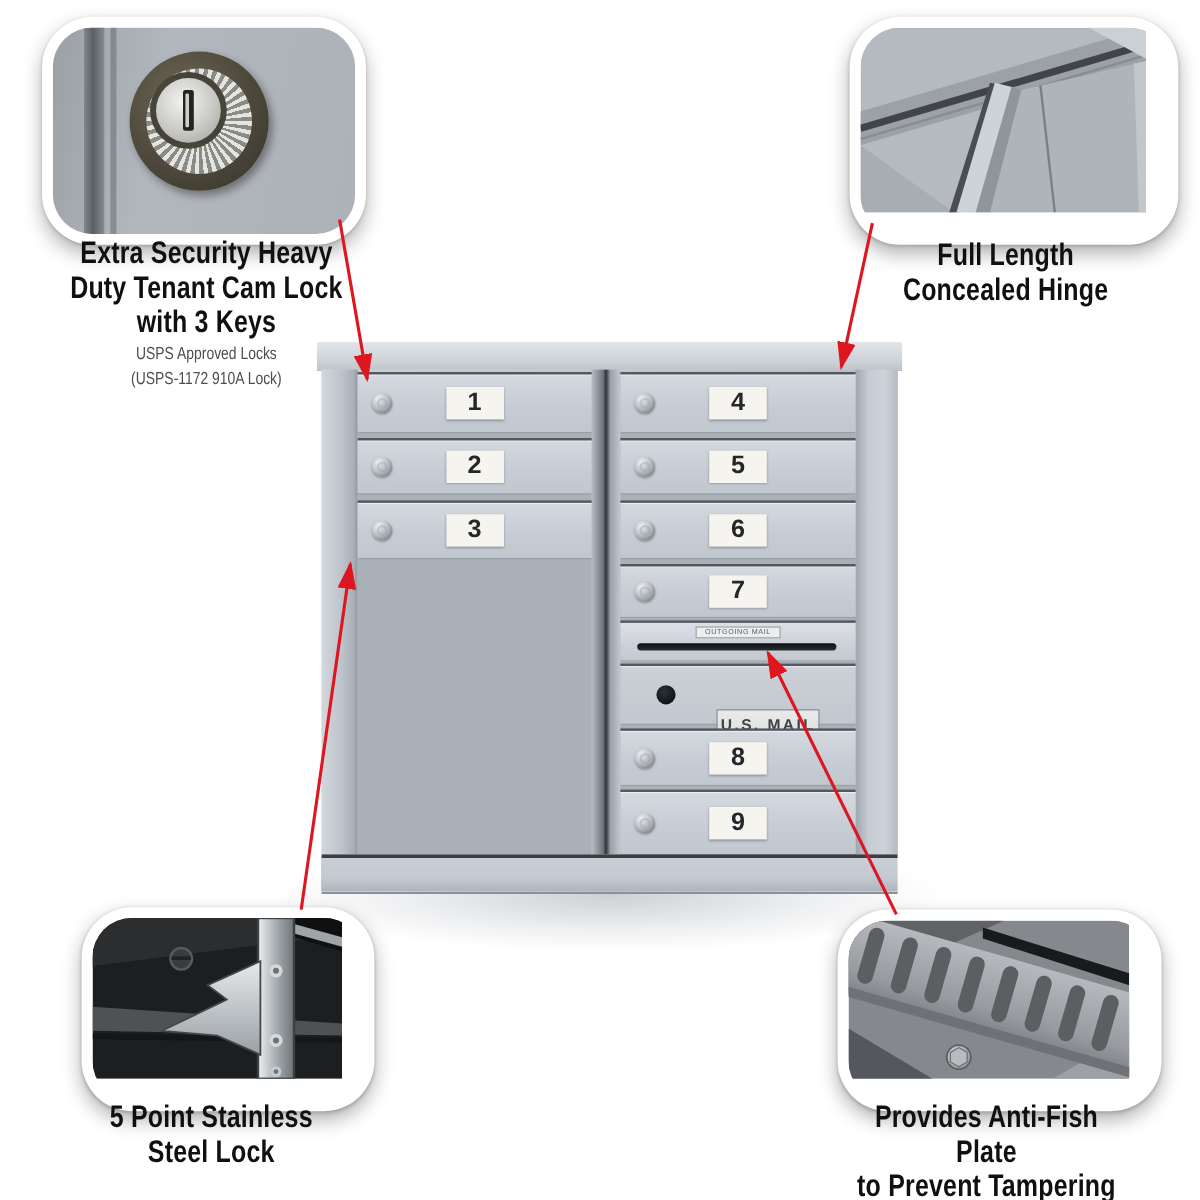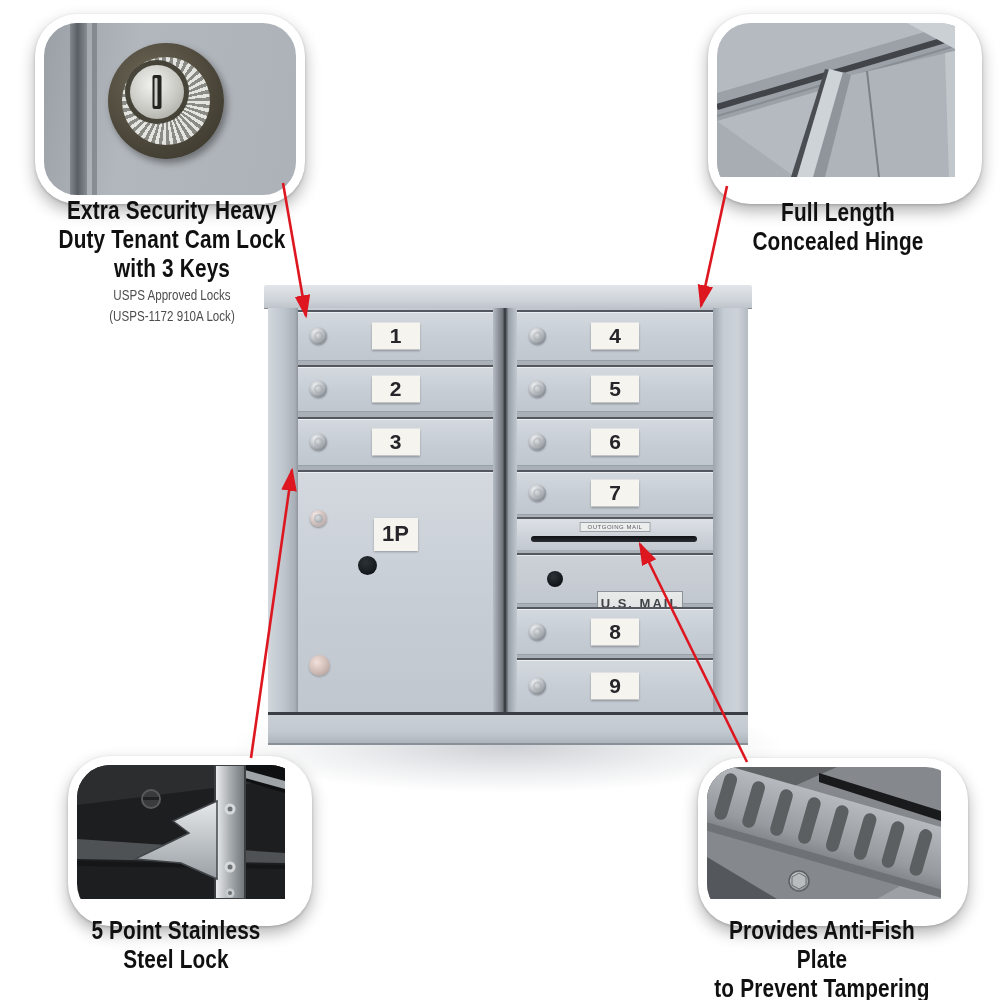--- a/index.html
+++ b/index.html
@@ -127,26 +127,20 @@
       <span class="lock"></span>
       <span class="numplate">1</span>
     </div>
     <div class="door" style="top:55px;height:44px">
       <span class="lock"></span>
       <span class="numplate">2</span>
     </div>
     <div class="door" style="top:107px;height:46px">
       <span class="lock"></span>
       <span class="numplate">3</span>
-    </div>
-    <div class="door door-parcel" style="top:160px;height:240px">
-      <span class="lock"></span>
-      <span class="numplate">1P</span>
-      <span class="keyhole-dot"></span>
-      <span class="parcel-lock-bottom"></span>
     </div>
   </div>
 
   <div class="col col-right">
     <div class="door" style="top:0;height:48px">
       <span class="lock"></span>
       <span class="numplate">4</span>
     </div>
     <div class="door" style="top:55px;height:44px">
       <span class="lock"></span>

